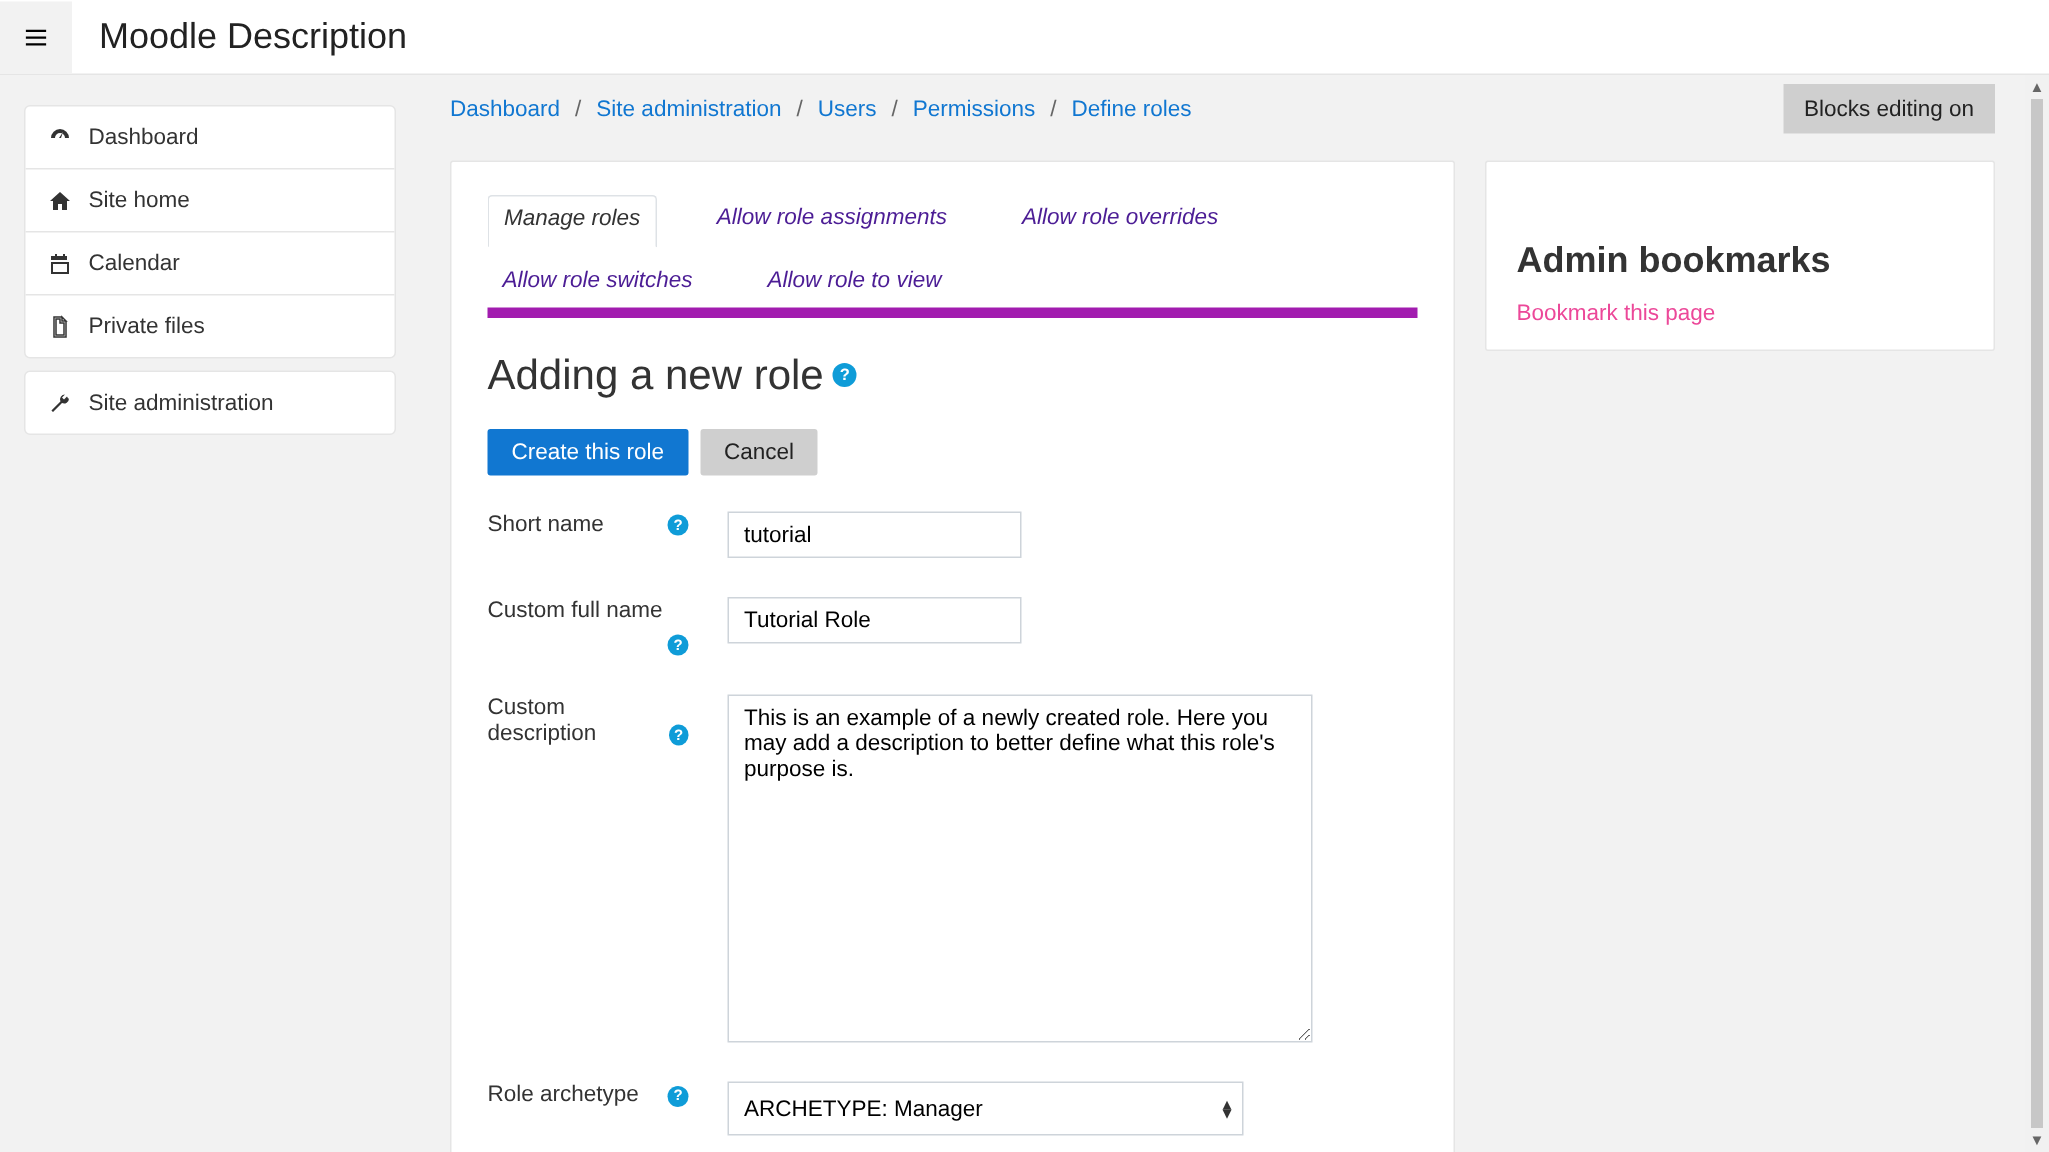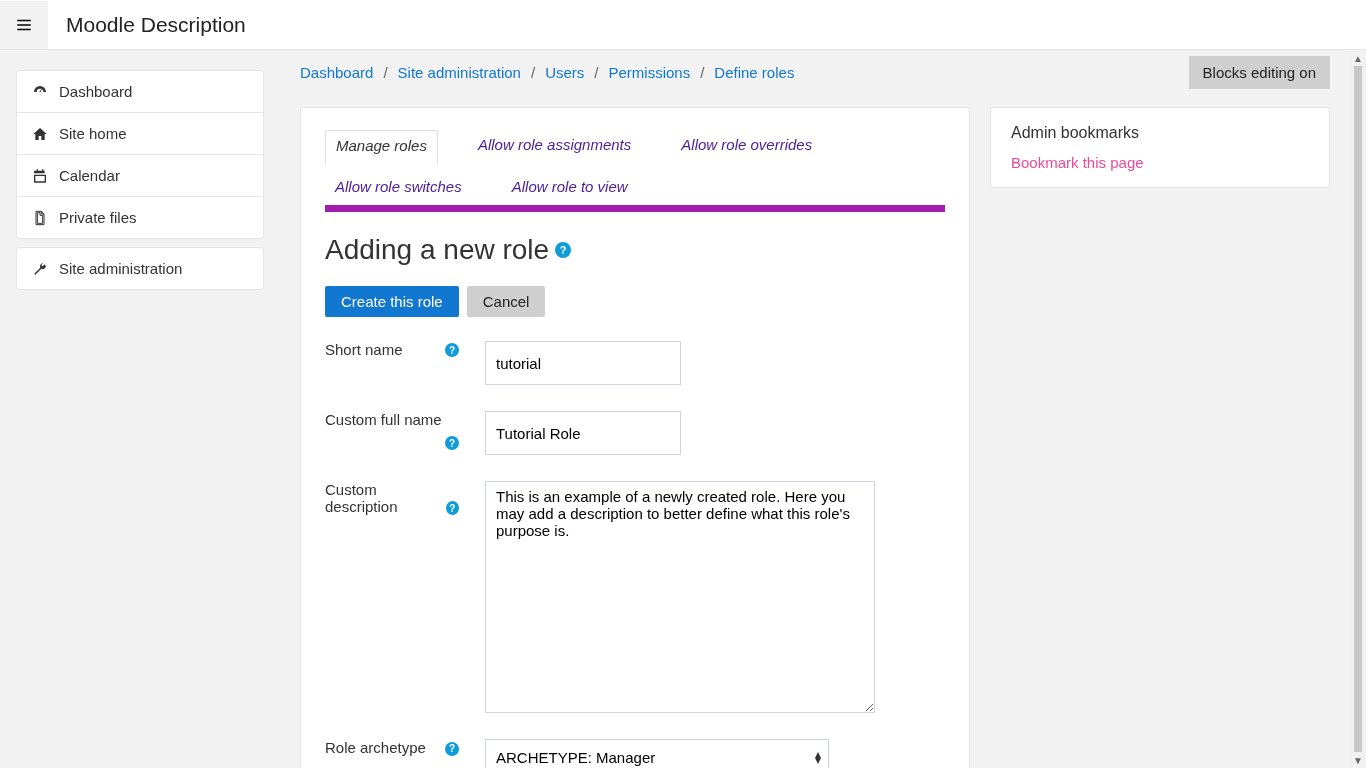--- a/index.html
+++ b/index.html
@@ -25,21 +25,21 @@
   .nav-left { display: flex; align-items: center; }
   .hamburger {
     width: 48px; height: 48px;
     display: flex; align-items: center; justify-content: center;
     background: #f2f2f2;
     margin-right: 18px;
     cursor: pointer;
   }
   .hamburger svg { width: 18px; height: 18px; }
   .brand {
-    font-size: 21px;
+    font-size: 24px;
     font-weight: 400;
     color: #222;
   }
   .nav-right {
     margin-left: auto;
     display: flex;
     align-items: center;
     gap: 16px;
   }
   .nav-icon {
@@ -146,24 +146,25 @@
   }
   .main-card {
     flex: 1;
     padding: 22px 24px;
   }
   .side-card {
     width: 340px;
     padding: 16px 20px;
   }
   .side-card h3 {
-    font-weight: 400;
-    font-size: 16px;
+    font-weight: 700;
+    font-size: 24px;
     margin-bottom: 12px;
     color: #333;
+    margin-top: 36px;
   }
   
   .tabs {
     display: flex;
     flex-wrap: wrap;
     gap: 8px 30px;
     border-bottom: 7px solid #a21caf;
     margin-bottom: 22px;
     font-style: italic;
   }
@@ -238,21 +239,21 @@
     padding-right: 26px;
   }
   .form-label .help-icon { margin-left: auto; margin-top: 2px; }
   .form-label-stacked .help-icon { margin-top: 28px; }
   .form-control {
     border: 1px solid #ced4da;
     padding: 6px 10px;
     font-size: 15px;
     font-family: inherit;
   }
-  input.form-control { width: 196px; height: 44px; }
+  input.form-control { width: 196px; height: 31px; }
   textarea.form-control {
     width: 390px; height: 232px;
     resize: both;
   }
   .select-wrap {
     position: relative;
     display: inline-block;
   }
   select.form-control {
     width: 344px; height: 36px;

